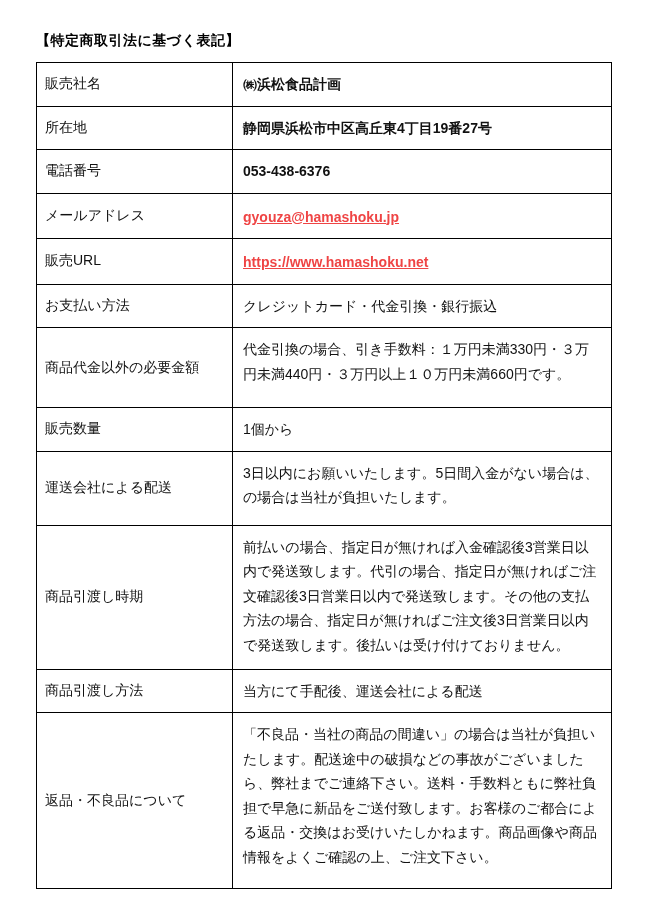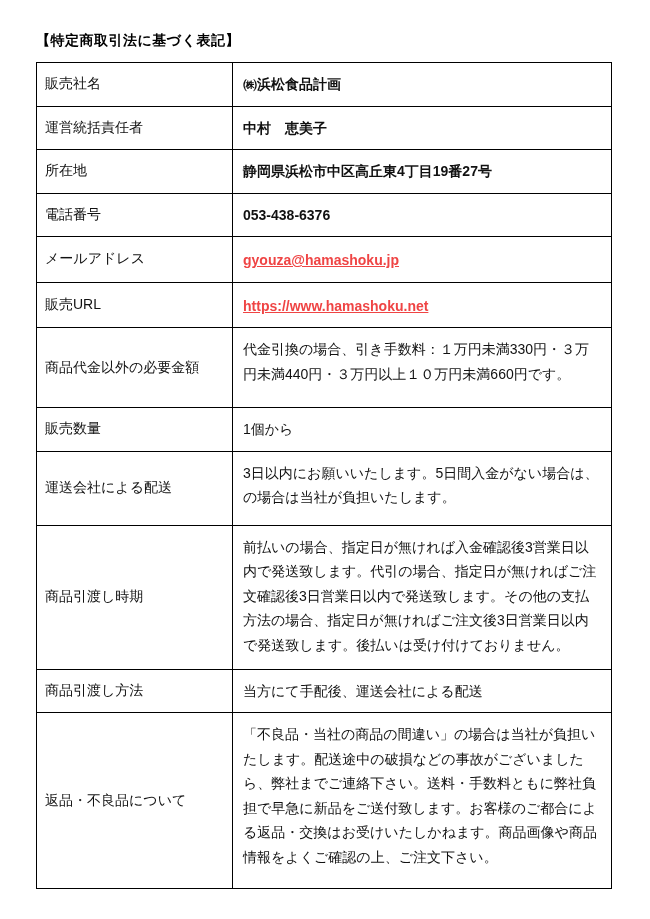--- a/index.html
+++ b/index.html
@@ -68,24 +68,20 @@
   <div class="page-title">【特定商取引法に基づく表記】</div>
 
   <table class="sct">
     <tbody>
 
       <tr class="r-short">
         <td class="label-cell">販売社名</td>
         <td class="value-cell bold">㈱浜松食品計画</td>
       </tr>
 
-      <tr class="r-short">
-        <td class="label-cell">運営統括責任者</td>
-        <td class="value-cell bold">中村　恵美子</td>
-      </tr>
 
       <tr class="r-short">
         <td class="label-cell">所在地</td>
         <td class="value-cell bold">静岡県浜松市中区高丘東4丁目19番27号</td>
       </tr>
 
       <tr class="r-short">
         <td class="label-cell">電話番号</td>
         <td class="value-cell bold">053-438-6376</td>
       </tr>
@@ -97,20 +93,24 @@
         </td>
       </tr>
 
       <tr class="r-short">
         <td class="label-cell">販売URL</td>
         <td class="value-cell link-cell">
           <a class="cell-link">https://www.hamashoku.net</a>
         </td>
       </tr>
 
+      <tr class="r-short">
+        <td class="label-cell">お支払い方法</td>
+        <td class="value-cell">クレジットカード・代金引換・銀行振込</td>
+      </tr>
 
       <tr class="r-med">
         <td class="label-cell">商品代金以外の必要金額</td>
         <td class="value-cell">代金引換の場合、引き手数料：１万円未満330円・３万円未満440円・３万円以上１０万円未満660円です。</td>
       </tr>
 
       <tr class="r-short">
         <td class="label-cell">販売数量</td>
         <td class="value-cell">1個から</td>
       </tr>

